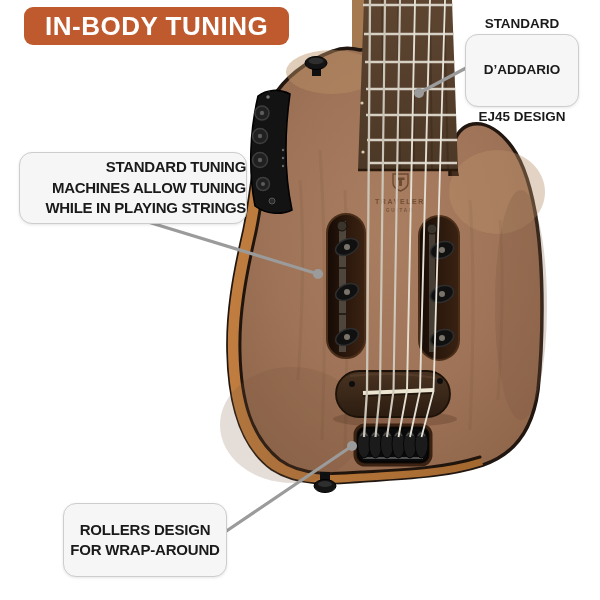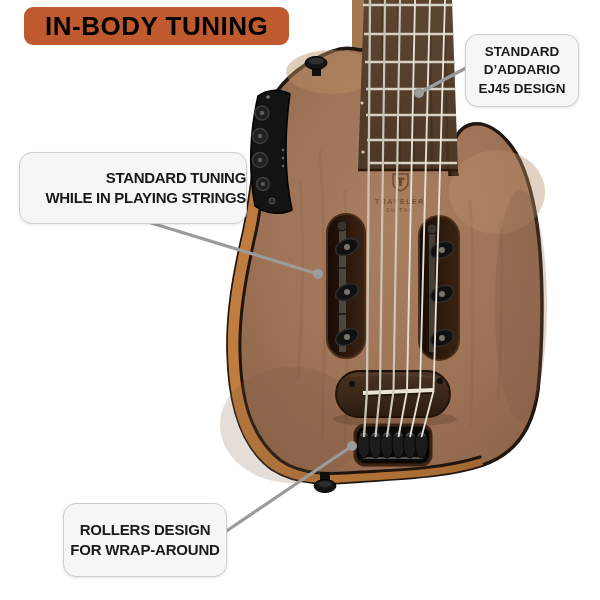--- a/index.html
+++ b/index.html
@@ -3,33 +3,33 @@
 <meta charset="utf-8">
 <style>
   html,body{margin:0;padding:0;background:#ffffff;}
   #stage{
     position:relative;width:600px;height:600px;background:#ffffff;overflow:hidden;
     font-family:"Liberation Sans", sans-serif;
   }
   #guitar-svg{position:absolute;left:0;top:0;}
   .banner{
     position:absolute;left:24px;top:7px;height:38px;line-height:38px;
-    padding:0 21px;background:var(--accent,#BE5A2E);color:#000000;
+    padding:0 21px;background:var(--accent,#BE5A2E);color:#ffffff;
     font-size:26px;font-weight:700;letter-spacing:.5px;border-radius:9px;
     white-space:nowrap;
   }
   .callout{
     position:absolute;background:var(--callout_bg,#F6F6F6);
     border:1.5px solid var(--callout_border,#CDCDCD);border-radius:13px;
     color:var(--callout_text,#1A1A1A);font-weight:700;text-align:center;
     display:flex;flex-direction:column;justify-content:center;
     box-shadow:0 1px 3px rgba(0,0,0,.10);
   }
   .callout .ln{white-space:nowrap;}
-  #callout-strings{left:465px;top:34px;width:112px;height:71px;font-size:13.5px;line-height:1.38;}
+  #callout-strings{left:465px;top:34px;width:112px;height:71px;font-size:13.5px;line-height:1.38;gap:28px;}
   #callout-tuning {left:19px;top:152px;width:226px;height:70px;font-size:15px;line-height:1.36;letter-spacing:-.3px;align-items:flex-end;}
   #callout-rollers{left:63px;top:503px;width:162px;height:72px;font-size:15px;line-height:1.36;letter-spacing:-.2px;}
   .connector{stroke:var(--connector,#9B9B9B);stroke-width:3.2;stroke-linecap:round;}
   .cdot{fill:var(--connector,#9B9B9B);}
 </style>
 </head>
 <body>
 
 <div id="stage">
 
@@ -228,20 +228,21 @@
 <div class="banner">IN-BODY TUNING</div>
 
 <div class="callout" id="callout-strings">
   <div class="ln">STANDARD</div>
   <div class="ln">D’ADDARIO</div>
   <div class="ln">EJ45 DESIGN</div>
 </div>
 
 <div class="callout" id="callout-tuning">
   <div class="ln">STANDARD TUNING</div>
+  <div class="ln">MACHINES ALLOW TUNING</div>
   <div class="ln">WHILE IN PLAYING STRINGS</div>
 </div>
 
 <div class="callout" id="callout-rollers">
   <div class="ln">ROLLERS DESIGN</div>
   <div class="ln">FOR WRAP-AROUND</div>
 </div>
 
 </div>
 

